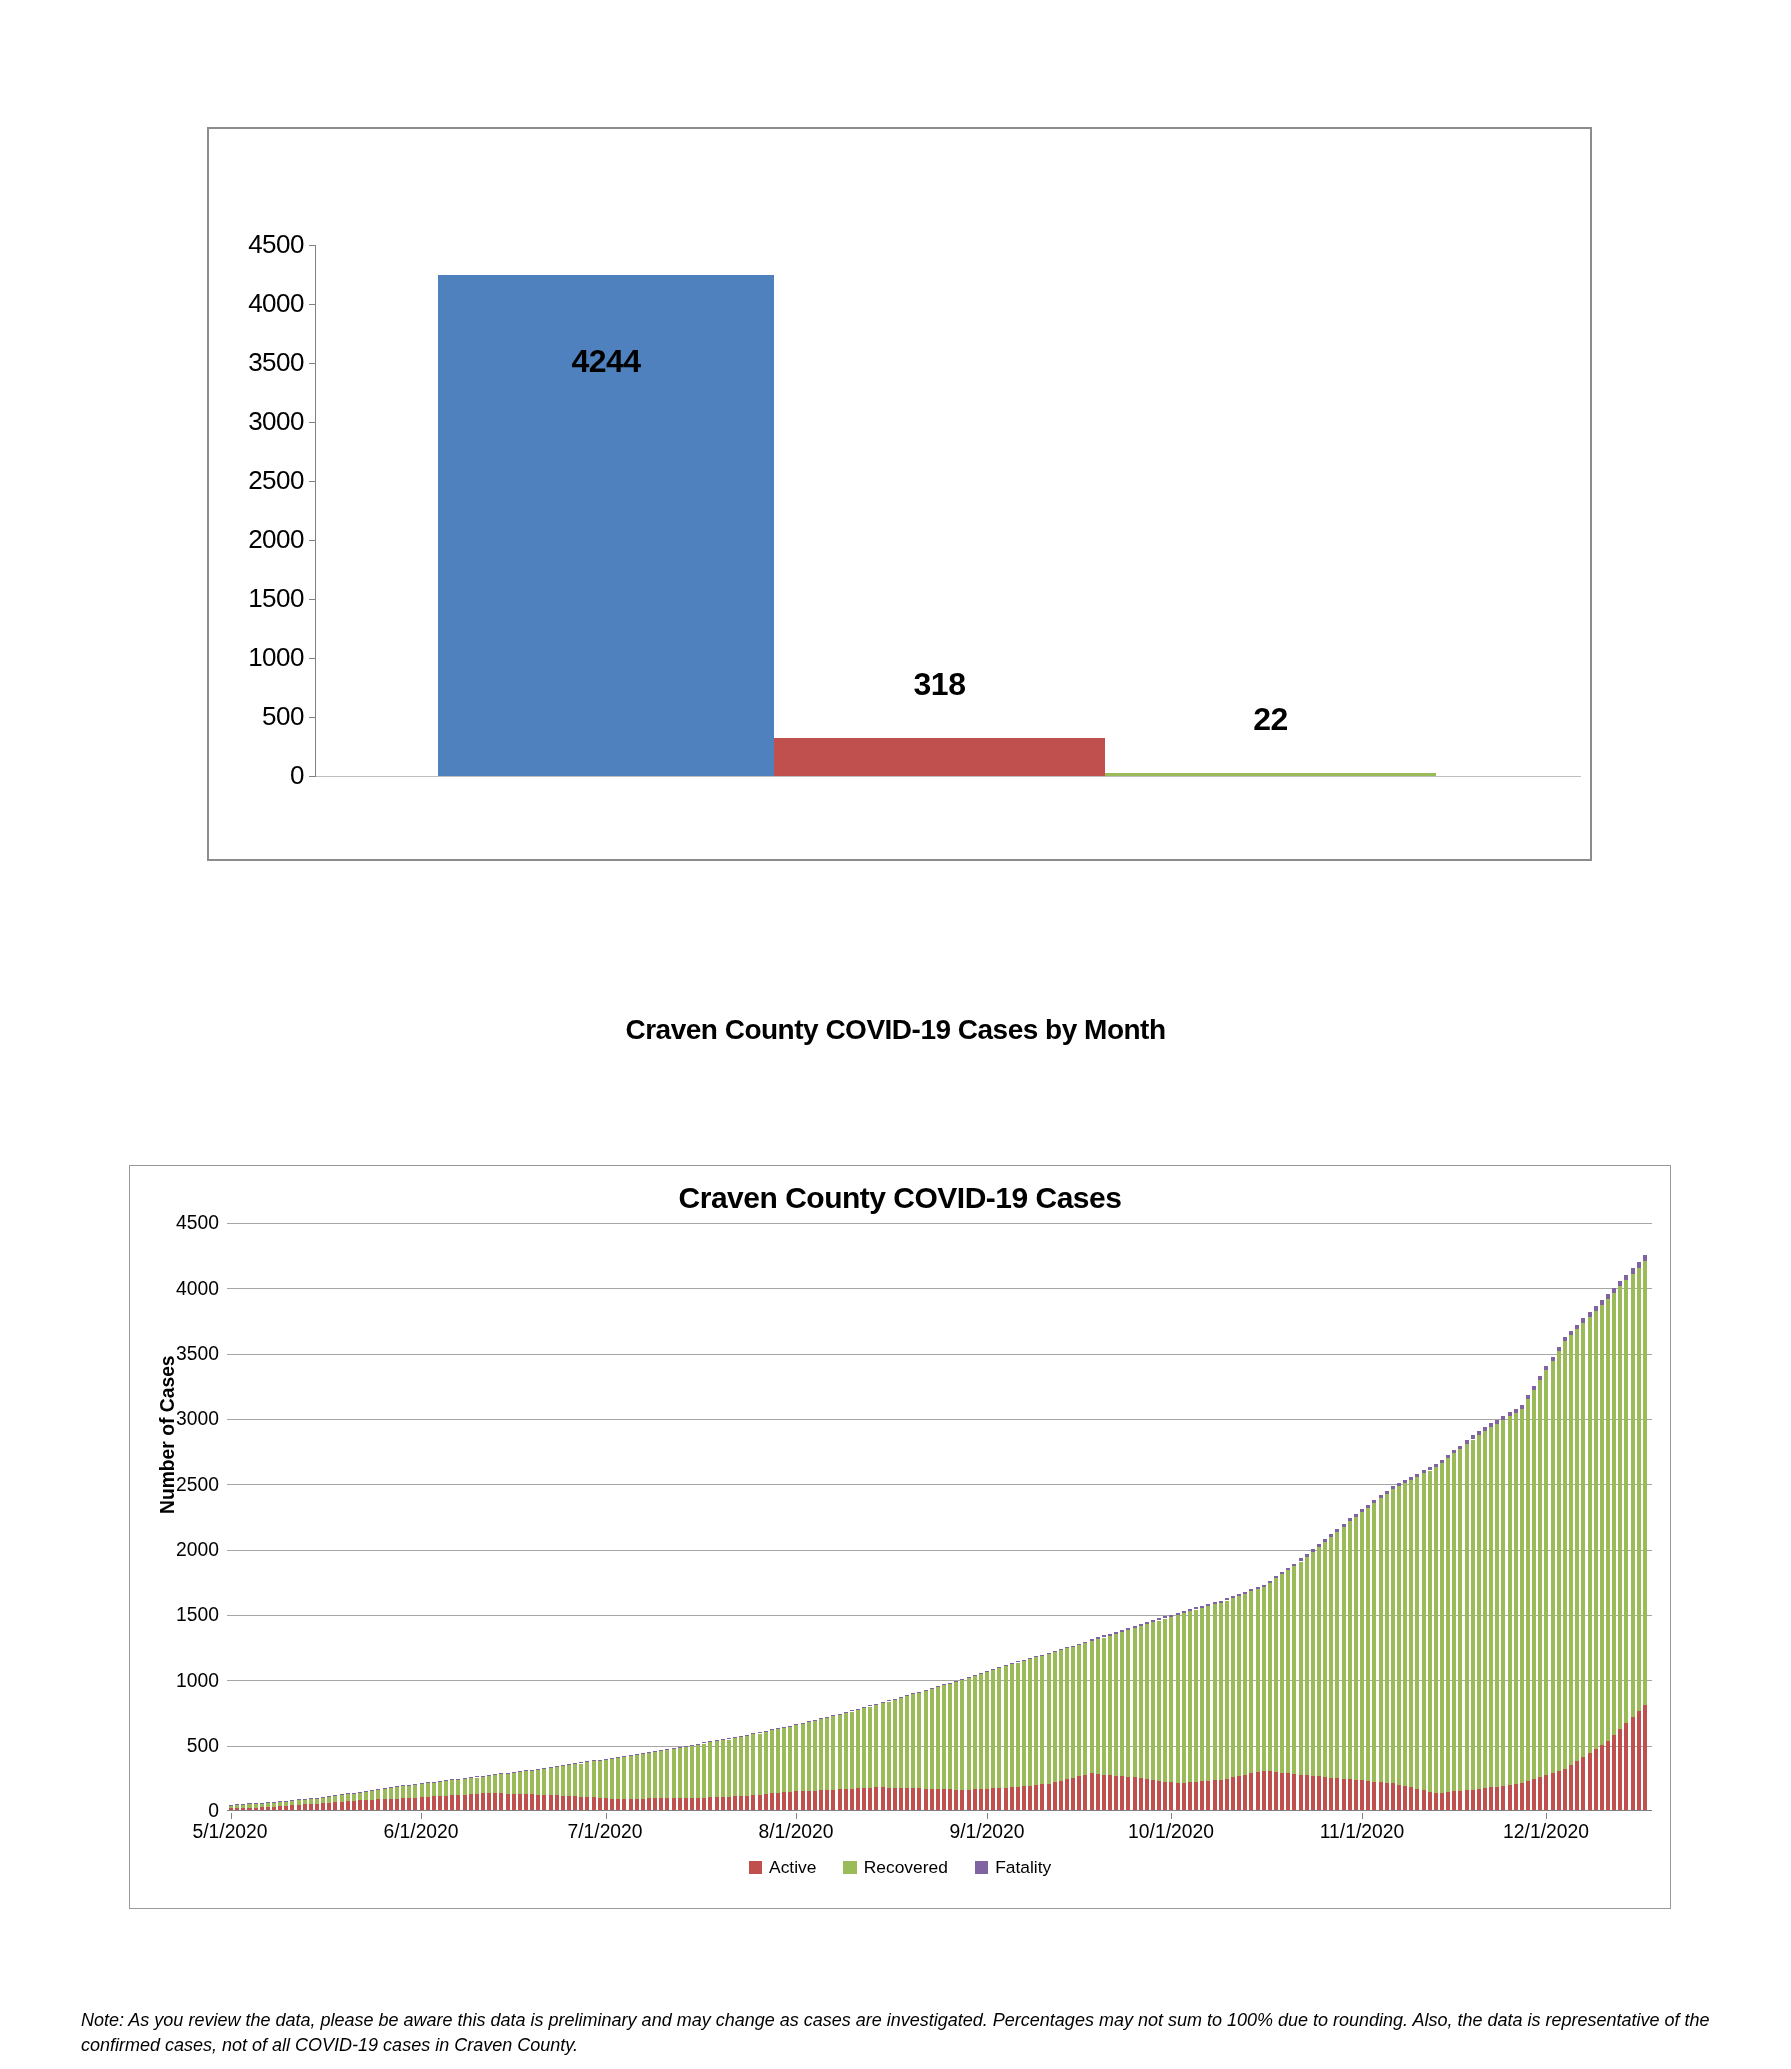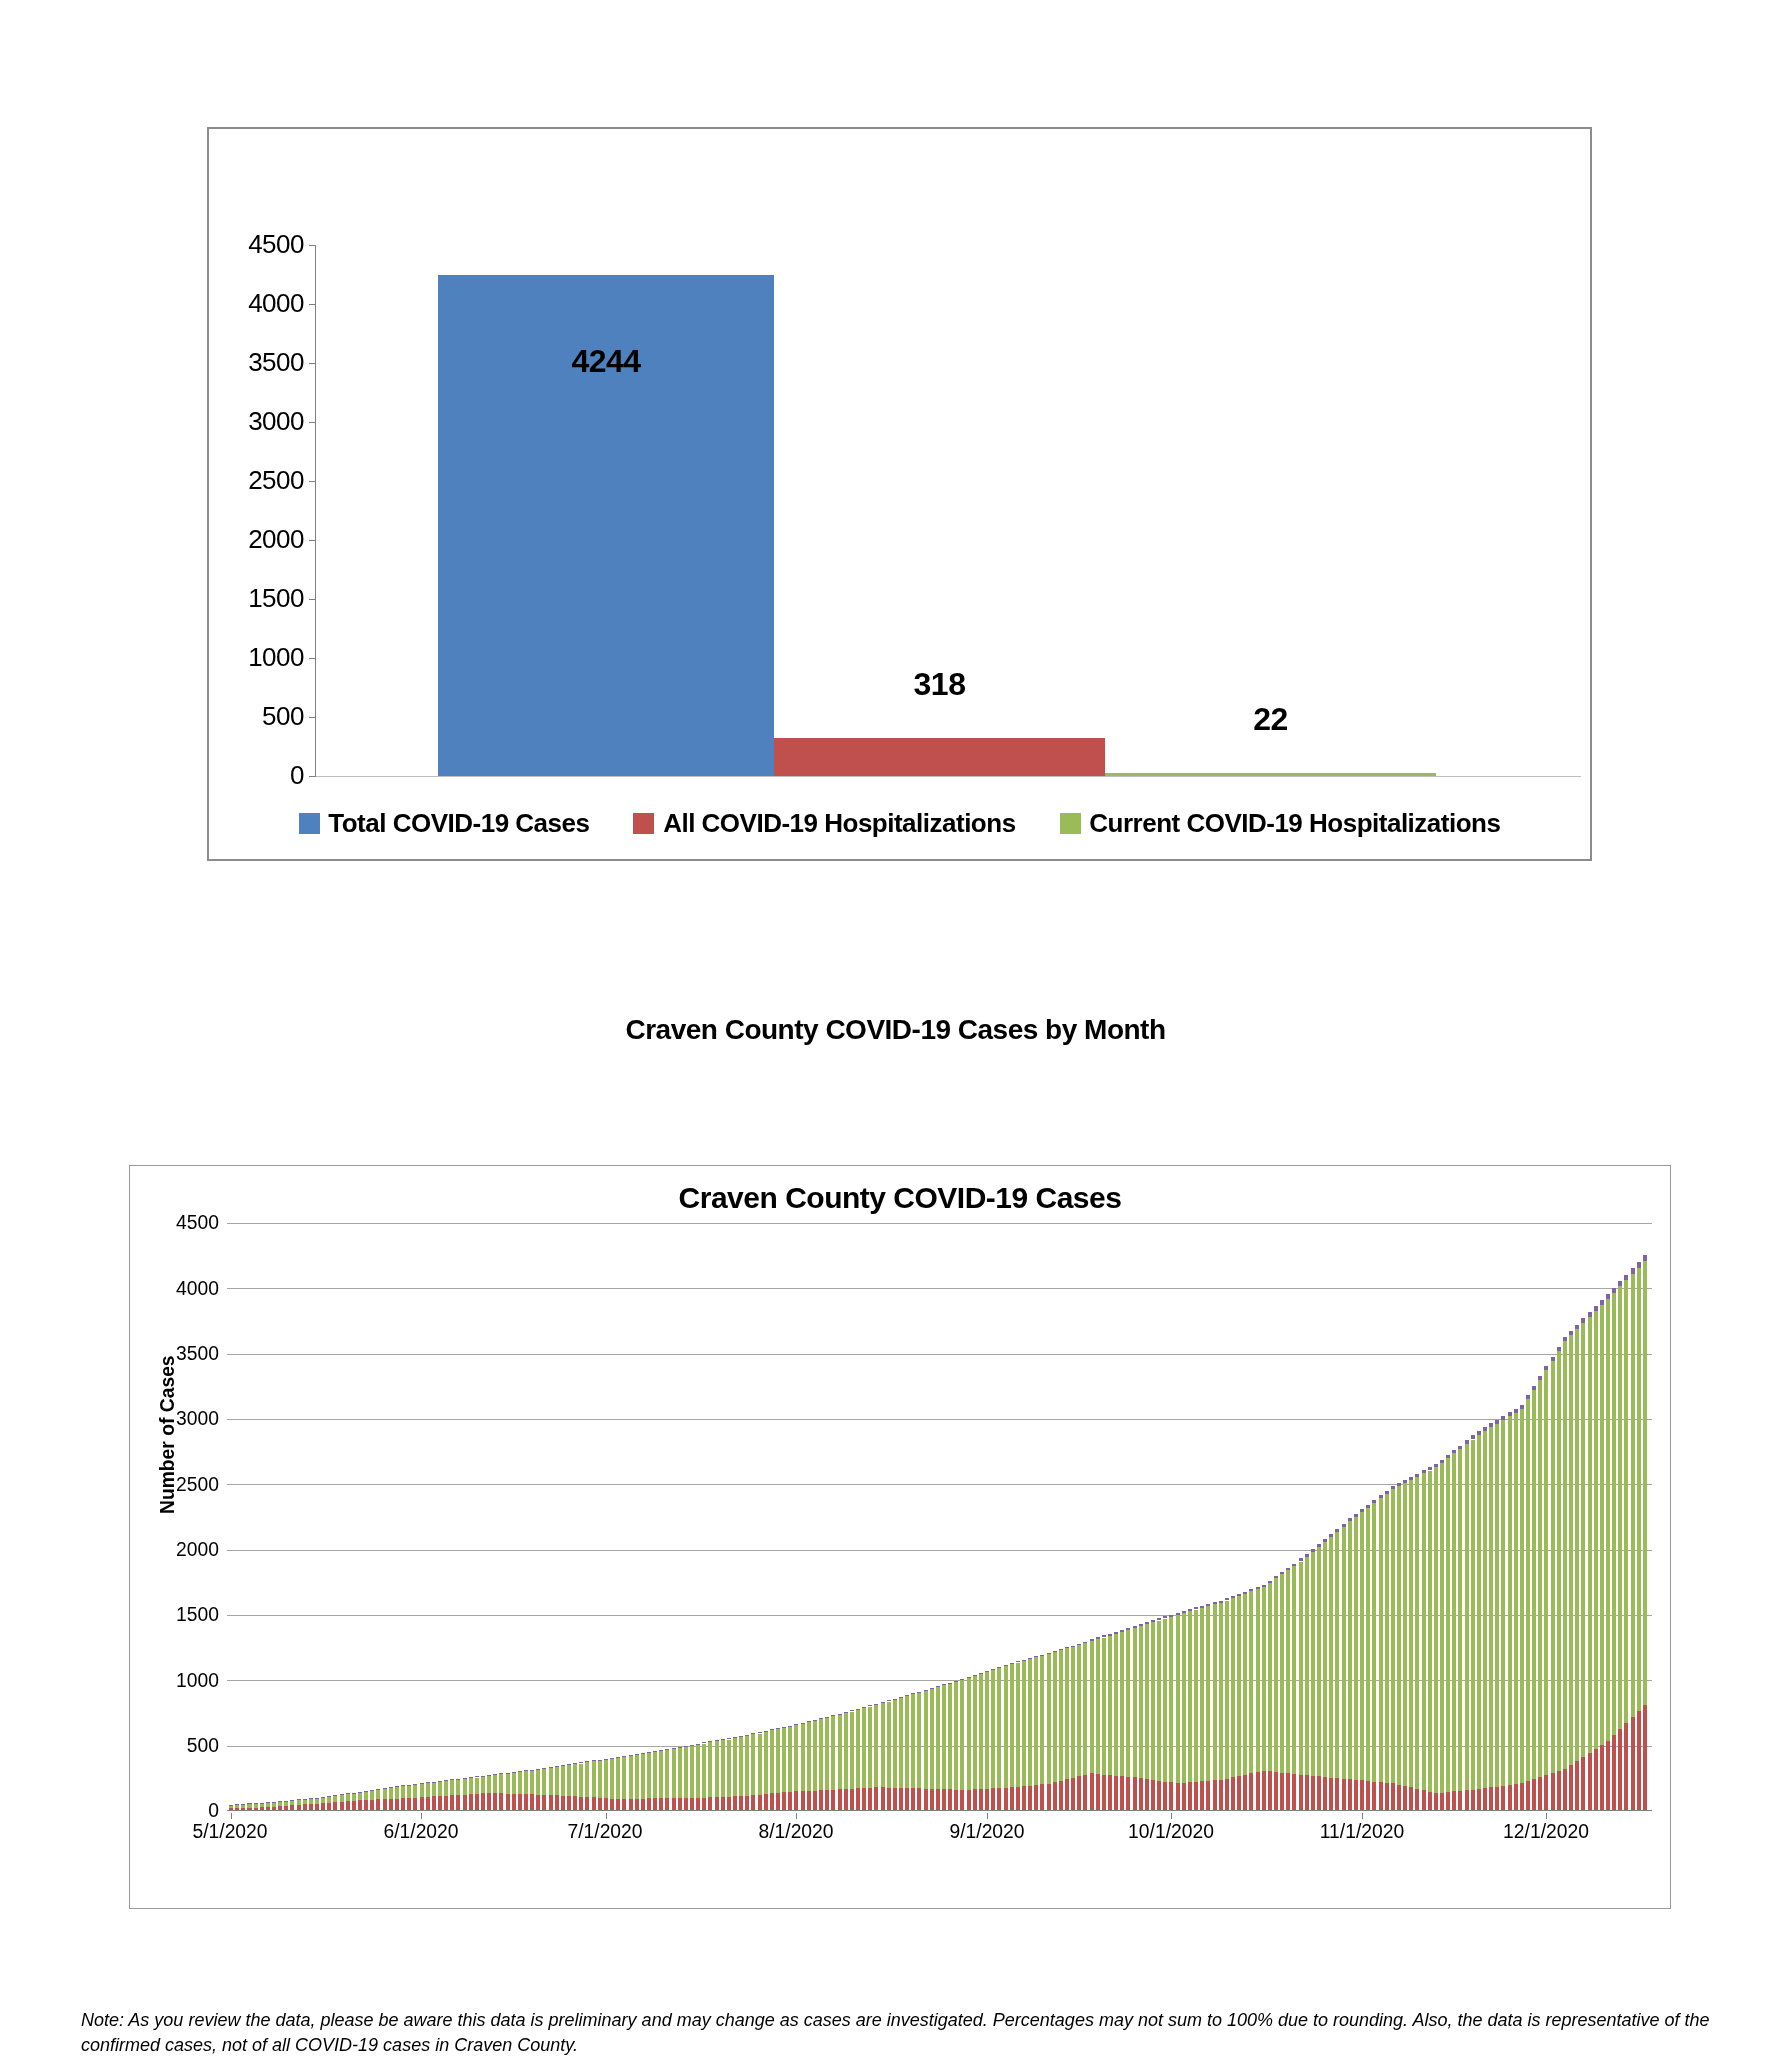--- a/index.html
+++ b/index.html
@@ -119,34 +119,20 @@
         <div class="c1-ytick-label" style="top: 100px;">4500</div>
         <div class="c1-ytick-mark" style="top: 116px;"></div>
       </div>
     <div id="c1-bars">
         <div class="c1-bar" style="left: 229px; width: 336px; top: 146px; height: 501px; background: rgb(78, 129, 189);"></div>
         <div class="c1-datalabel" style="left: 229px; width: 336px; top: 214px;">4244</div>
         <div class="c1-bar" style="left: 565px; width: 331px; top: 609px; height: 38px; background: rgb(192, 80, 77);"></div>
         <div class="c1-datalabel" style="left: 565px; width: 331px; top: 537px;">318</div>
         <div class="c1-bar" style="left: 896px; width: 331px; top: 644px; height: 2.9px; background: rgb(155, 187, 89);"></div>
         <div class="c1-datalabel" style="left: 896px; width: 331px; top: 572px;">22</div>
-      </div>
-    <div id="c1-legend">
-        <div class="legend-item">
-          <div class="legend-swatch-lg" style="background: rgb(78, 129, 189);"></div>
-          <div class="legend-label-lg">Total COVID-19 Cases</div>
-        </div>
-        <div class="legend-item">
-          <div class="legend-swatch-lg" style="background: rgb(192, 80, 77);"></div>
-          <div class="legend-label-lg">All COVID-19 Hospitalizations</div>
-        </div>
-        <div class="legend-item">
-          <div class="legend-swatch-lg" style="background: rgb(155, 187, 89);"></div>
-          <div class="legend-label-lg">Current COVID-19 Hospitalizations</div>
-        </div>
       </div>
   </div>
 
   <div class="page-heading" style="top:1014px;">Craven County COVID-19 Cases by Month</div>
 
   <div id="chart2">
     <div id="c2-title">Craven County COVID-19 Cases</div>
     <div id="c2-ylabel">Number of Cases</div>
     <div id="c2-plot">
         <div class="c2-grid" style="top: 523px;"></div>
@@ -875,19 +861,33 @@
         <div class="c2-xtick-mark" style="left: 666px; top: 647px;"></div>
         <div class="c2-xtick-label" style="left: 804px; top: 655px;">9/1/2020</div>
         <div class="c2-xtick-mark" style="left: 857px; top: 647px;"></div>
         <div class="c2-xtick-label" style="left: 988px; top: 655px;">10/1/2020</div>
         <div class="c2-xtick-mark" style="left: 1041px; top: 647px;"></div>
         <div class="c2-xtick-label" style="left: 1179px; top: 655px;">11/1/2020</div>
         <div class="c2-xtick-mark" style="left: 1232px; top: 647px;"></div>
         <div class="c2-xtick-label" style="left: 1363px; top: 655px;">12/1/2020</div>
         <div class="c2-xtick-mark" style="left: 1416px; top: 647px;"></div>
       </div>
+    <div id="c2-legend">
+        <div class="legend-item-sm">
+          <div class="legend-swatch-sm" style="background: rgb(192, 80, 77);"></div>
+          <div class="legend-label-sm">Active</div>
+        </div>
+        <div class="legend-item-sm">
+          <div class="legend-swatch-sm" style="background: rgb(155, 187, 89);"></div>
+          <div class="legend-label-sm">Recovered</div>
+        </div>
+        <div class="legend-item-sm">
+          <div class="legend-swatch-sm" style="background: rgb(128, 100, 162);"></div>
+          <div class="legend-label-sm">Fatality</div>
+        </div>
+      </div>
   </div>
 
 
   <div id="note">Note: As you review the data, please be aware this data is preliminary and may change as cases are investigated. Percentages may not sum to 100% due to rounding. Also, the data is representative of the confirmed cases, not of all COVID-19 cases in Craven County.</div>
 
 </div>
 
 
 </body></html>

